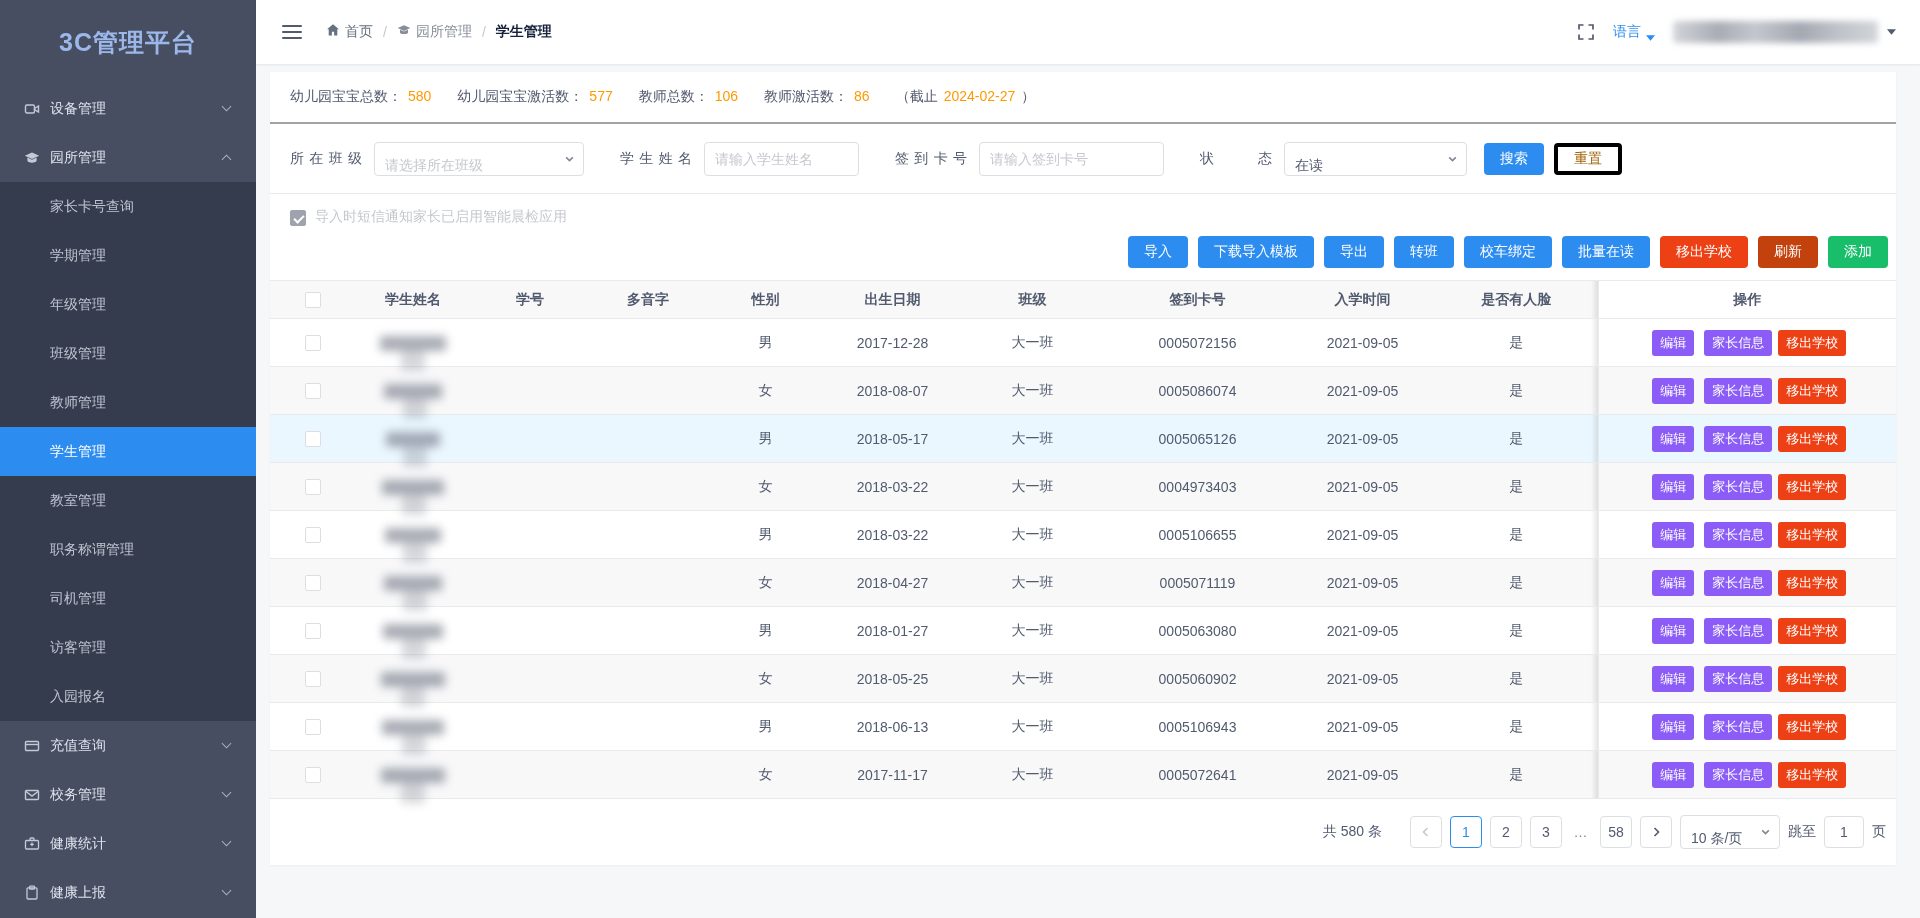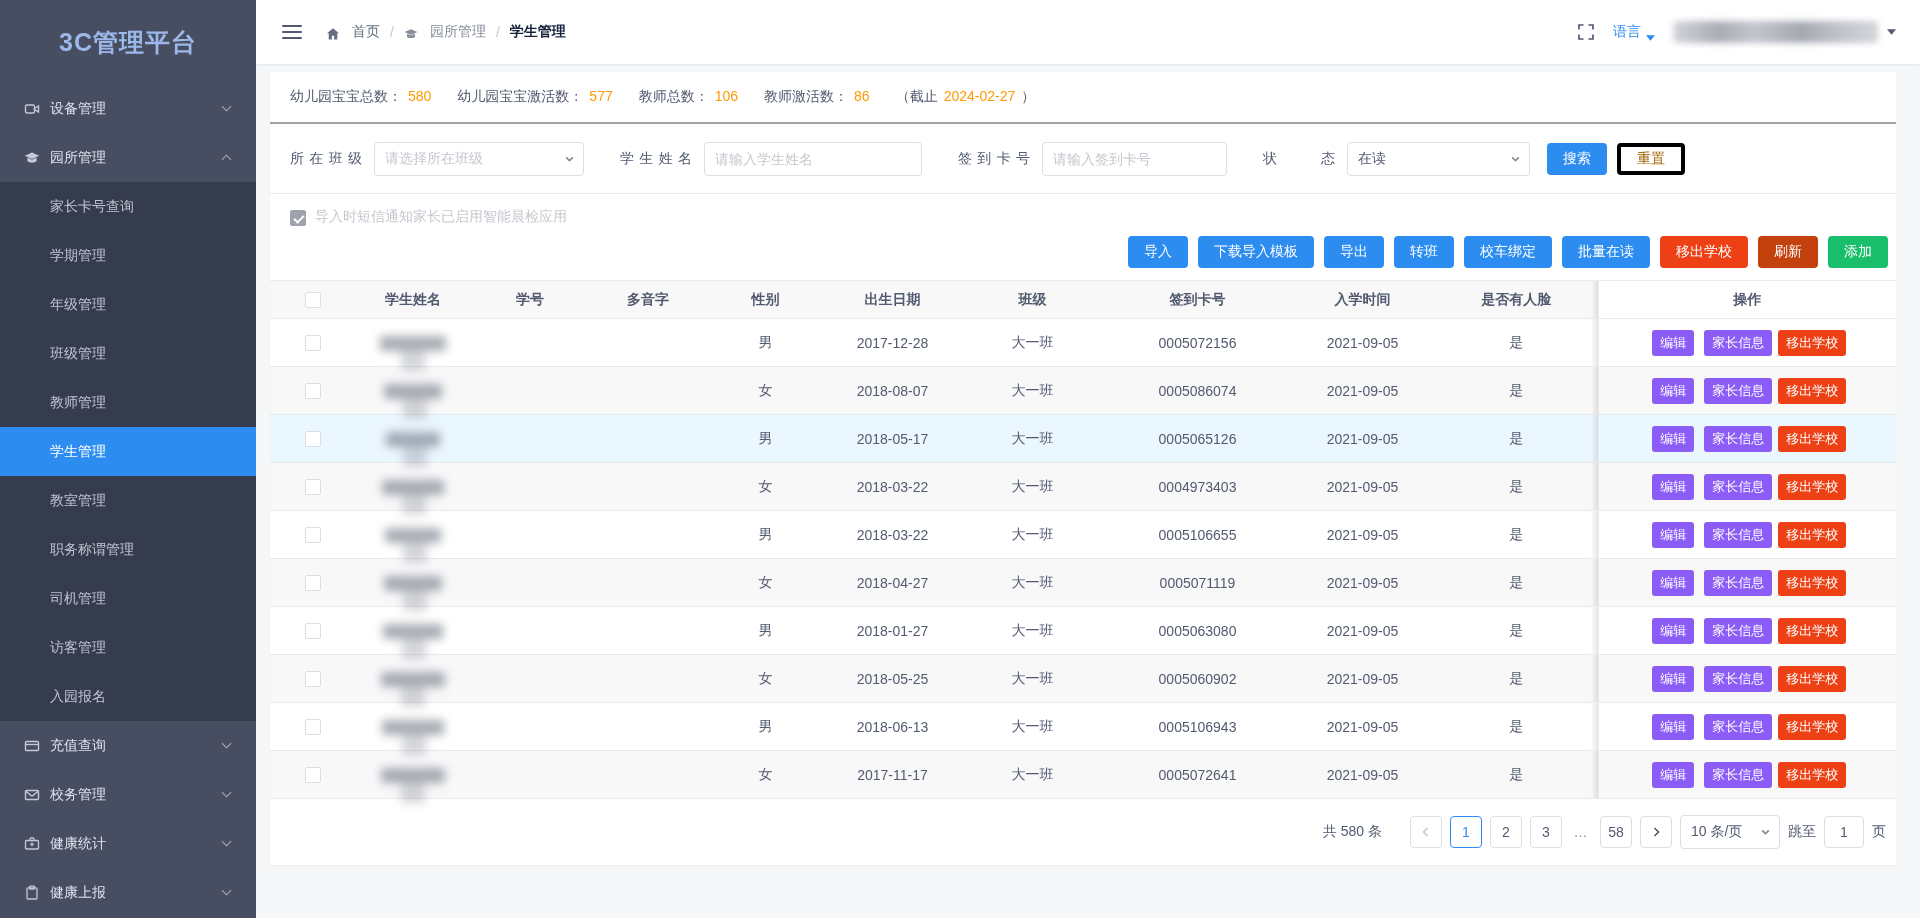--- a/index.html
+++ b/index.html
@@ -25,21 +25,21 @@
   .submenu { background:#353c4e; }
   .subitem { height:49px; line-height:49px; padding-left:50px; color:#bfc4d0; font-size:14px; cursor:pointer; }
   .subitem.active { background:#2d8cf0; color:#fff; }
 
   
   .main { flex:1; display:flex; flex-direction:column; min-width:0; }
   .topbar { height:64px; background:#fff; display:flex; align-items:center;
             padding:0 24px 0 26px; box-shadow:0 1px 2px rgba(0,0,0,.08); position:relative; z-index:2; }
   .hamburger { margin-right:24px; color:#515a6e; display:inline-flex; cursor:pointer; }
   .breadcrumb { display:flex; align-items:center; flex:1; }
-  .crumb { display:inline-flex; align-items:flex-end; gap:12px; color:#657180; cursor:pointer; }
+  .crumb { display:inline-flex; align-items:flex-start; gap:5px; color:#657180; cursor:pointer; }
   .crumb.mid { color:#878e99; }
   .crumb.current { color:#17233d; font-weight:bold; cursor:default; }
   .sep { color:#c5c8ce; margin:0 10px; }
   .topbar-right { display:flex; align-items:center; gap:18px; }
   .fs-icon { color:#515a6e; display:inline-flex; cursor:pointer; }
   .lang { color:#2d8cf0; display:inline-flex; align-items:flex-end; gap:5px; cursor:pointer; }
   .user { display:inline-flex; align-items:center; gap:9px; cursor:pointer; color:#515a6e; }
   .user-blur { width:205px; height:22px; border-radius:4px; opacity:.75; filter:blur(3px);
     background:linear-gradient(90deg,#c4c7cd,#8d919c 22%,#b0b4bd 40%,#868b97 62%,#a9adb6 80%,#c4c7cd); }
 
@@ -51,27 +51,27 @@
            border-bottom:2px solid #a3a3a3; }
   .stat { display:inline-flex; gap:6px; white-space:nowrap; }
   .s-value { color:#ff9900; }
 
   
   .filters { height:70px; display:flex; align-items:center; padding:0 20px; border-bottom:1px solid #e8eaec; }
   .f-label { width:72px; display:inline-block; text-align:justify; text-align-last:justify;
              color:#515a6e; margin-right:12px; flex-shrink:0; }
   .f-group { display:flex; align-items:center; margin-right:36px; }
   .select { height:34px; border:1px solid #dcdee2; border-radius:4px; background:#fff;
-            display:inline-flex; align-items:center; padding:0 26px 0 10px; position:relative; cursor:pointer; }
+            display:inline-flex; align-items:flex-end; padding:0 26px 0 10px; position:relative; cursor:pointer; }
   .select .ph { color:#c5c8ce; }
   .sel-caret { position:absolute; right:8px; top:50%; transform:translateY(-50%); color:#808695; display:inline-flex; }
   .input { height:34px; border:1px solid #dcdee2; border-radius:4px; padding:0 10px;
            font-size:14px; color:#515a6e; outline:none; font-family:inherit; background:#fff; }
   .input::placeholder { color:#c5c8ce; }
-  .w210{width:210px} .w186{width:218px} .w185{width:185px} .w183{width:183px}
+  .w210{width:210px} .w186{width:155px} .w185{width:185px} .w183{width:183px}
 
   .btn { height:32px; padding:0 16px; border-radius:4px; border:none; font-size:14px;
          cursor:pointer; font-family:inherit; white-space:nowrap; }
   .btn.primary { background:#2d8cf0; color:#fff; }
   .btn.info    { background:#c2410c; color:#fff; }
   .btn.success { background:#19be6b; color:#fff; }
   .btn.error   { background:#ed4014; color:#fff; }
   .btn.default { background:#fff; border:4px solid #000000; color:#a16207; }
   .search-btn { margin-left:17px; }
   .reset-btn { margin-left:10px; }

